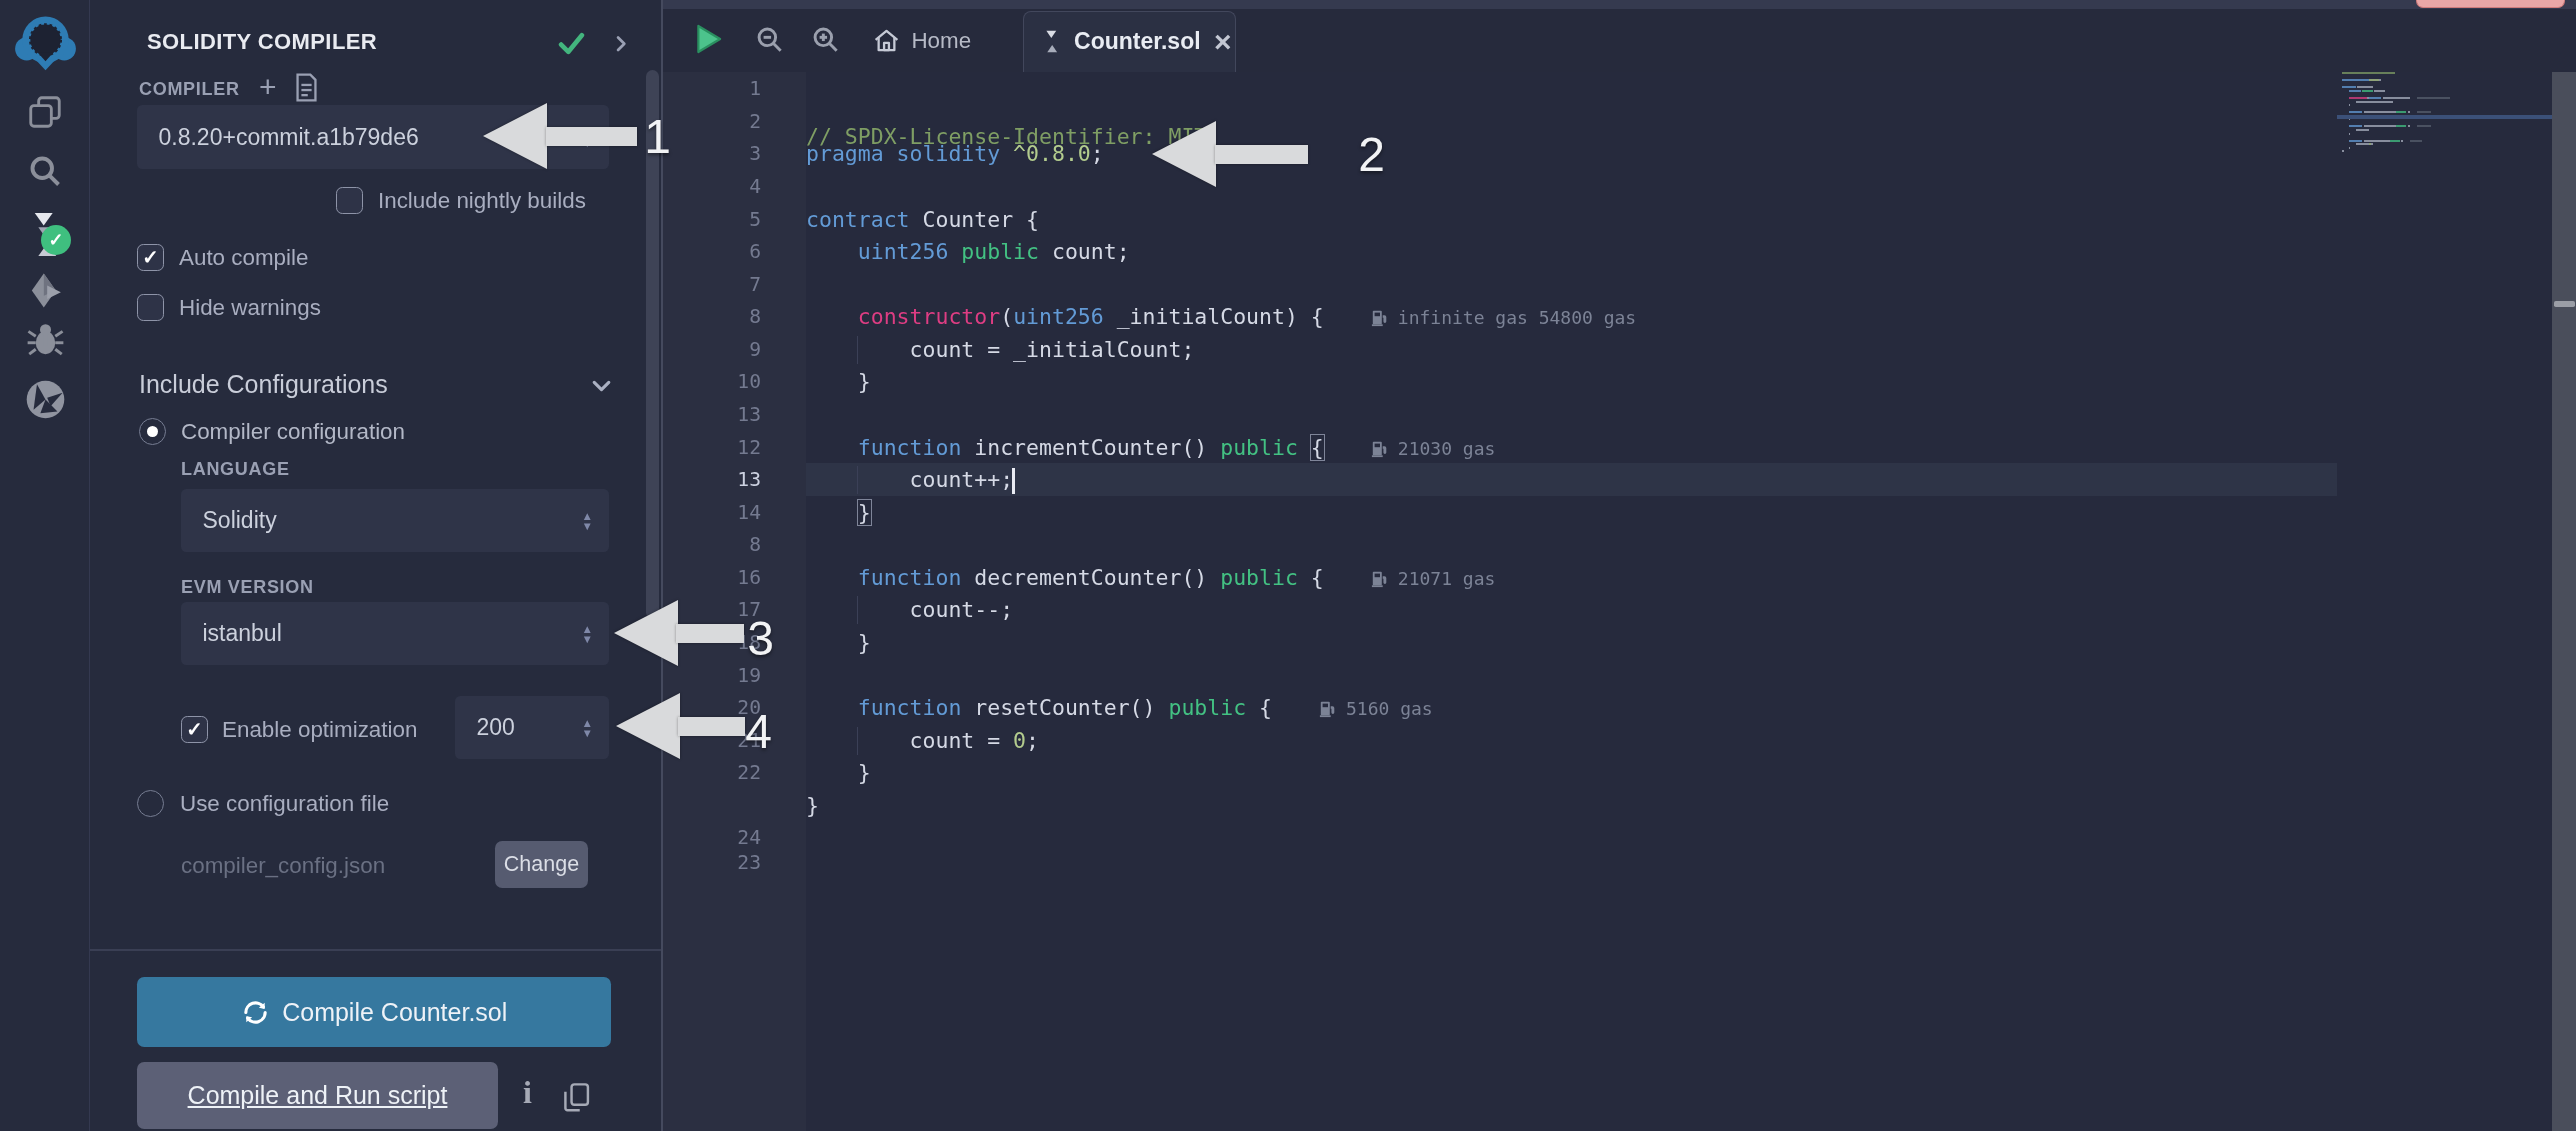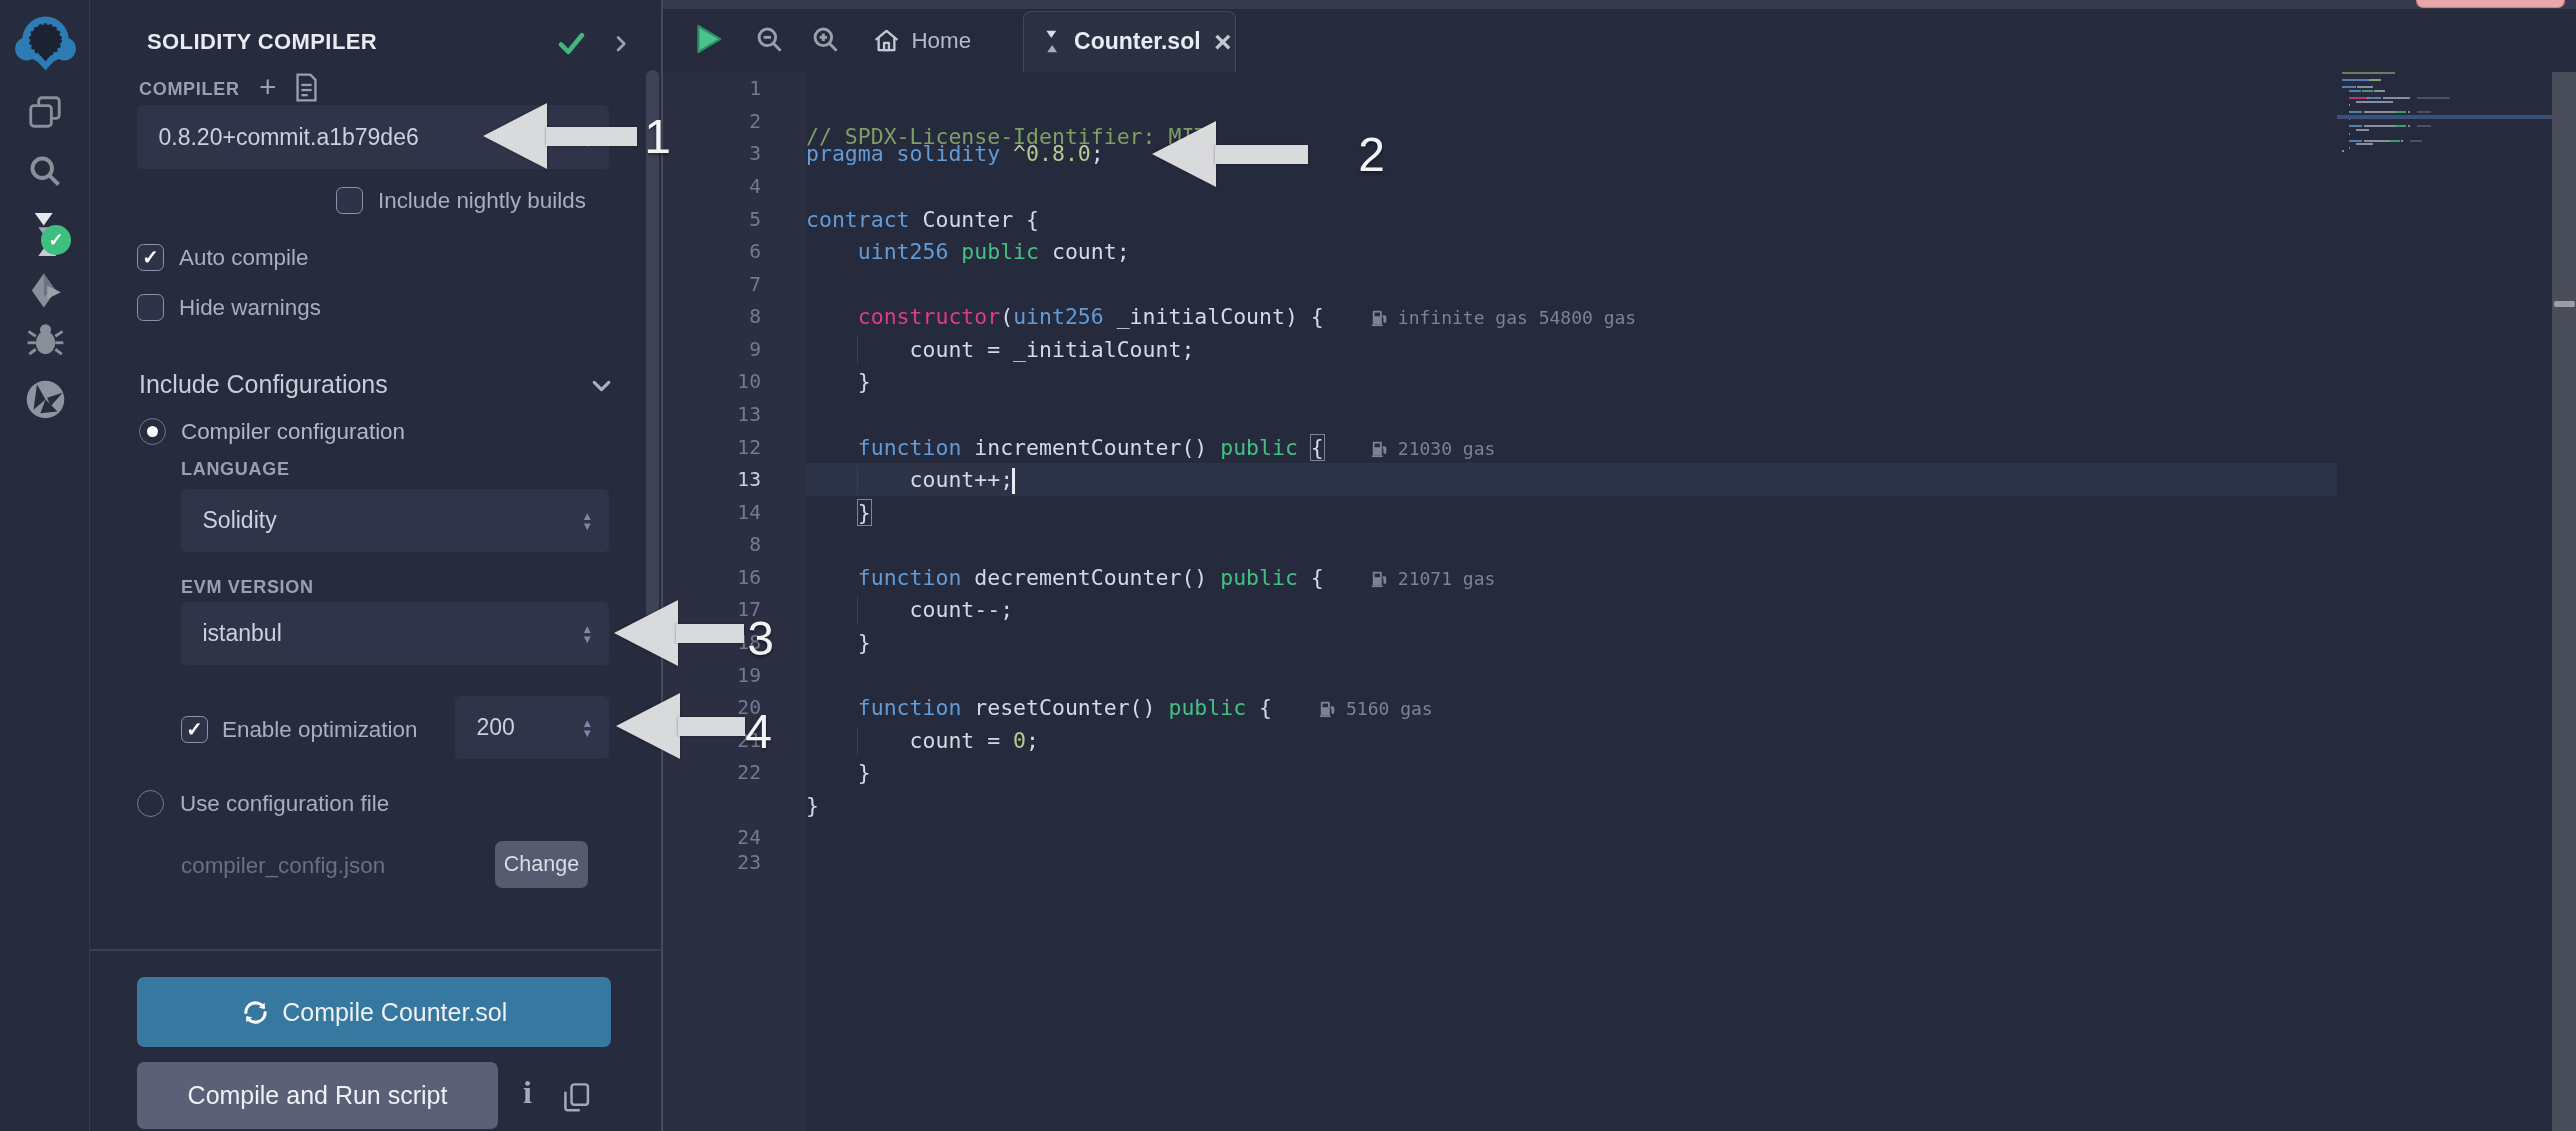--- a/index.html
+++ b/index.html
@@ -210,21 +210,21 @@
         <svg width="29" height="29" viewBox="0 0 24 24" fill="none" stroke="#ffffff" stroke-width="2.6" stroke-linecap="round">
           <path d="M20 12a8 8 0 0 1-14.5 4.6"></path>
             <path d="M4 12a8 8 0 0 1 14.5-4.6"></path>
           <polygon points="19.6,4 19.6,9 14.8,8" fill="#ffffff" stroke="none"></polygon>
           <polygon points="4.4,20 4.4,15 9.2,16" fill="#ffffff" stroke="none"></polygon>
         </svg>
       </span>
       <span>Compile Counter.sol</span>
     </div>
 
-    <div class="abs btn" style="left:137px;top:1062px;width:361px;height:67px;background:#5c6076;font-size:25px;">Compile and Run script</div>
+    <div class="abs btn" style="left:137px;top:1062px;width:361px;height:67px;background:#5c6076;font-size:25px;text-decoration:underline;">Compile and Run script</div>
     <div class="abs" style="left:523px;top:1074px;font-family:'Liberation Serif',serif;font-weight:700;font-size:32px;color:#a6aab6;">i</div>
     <div class="abs" style="left:562px;top:1081px;">
       <svg width="30" height="34" viewBox="0 0 22 24" fill="none" stroke="#a6aab6" stroke-width="1.8">
         <rect x="7" y="2" width="12" height="15" rx="2"></rect>
           <path d="M13 21 h-9 a1.5 1.5 0 0 1 -1.5 -1.5 v-12"></path>
       </svg>
     </div>
   </div>
 
   <div>

